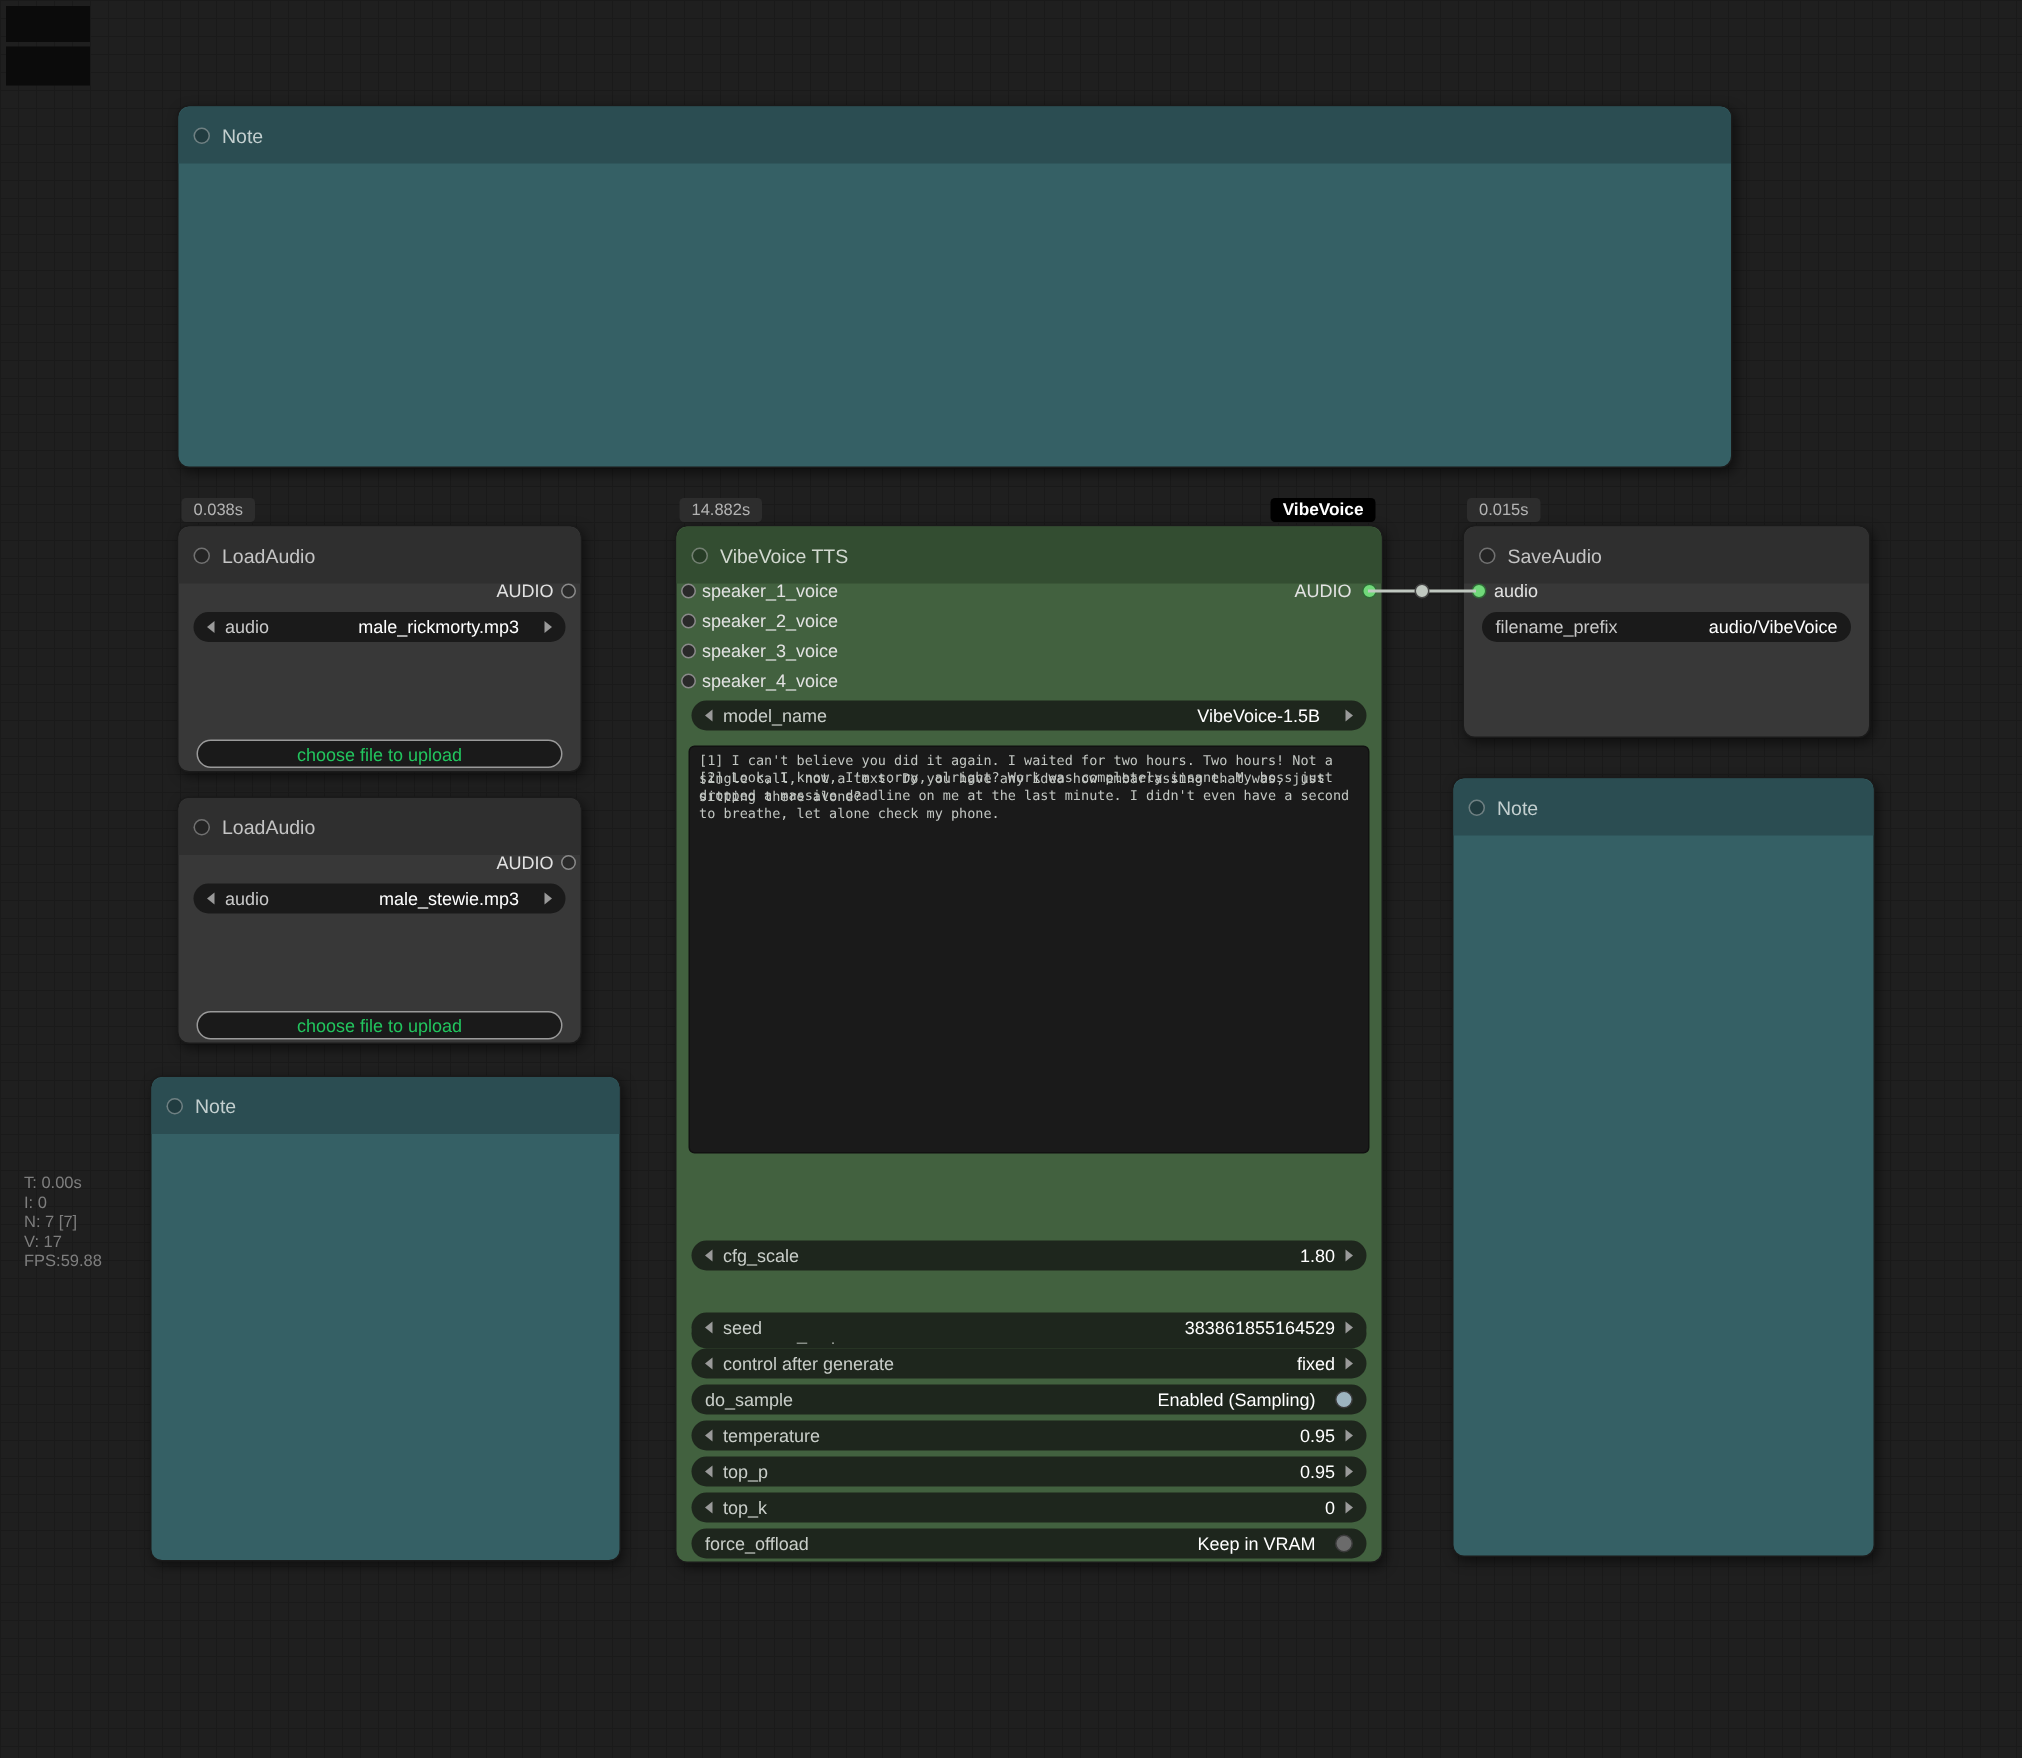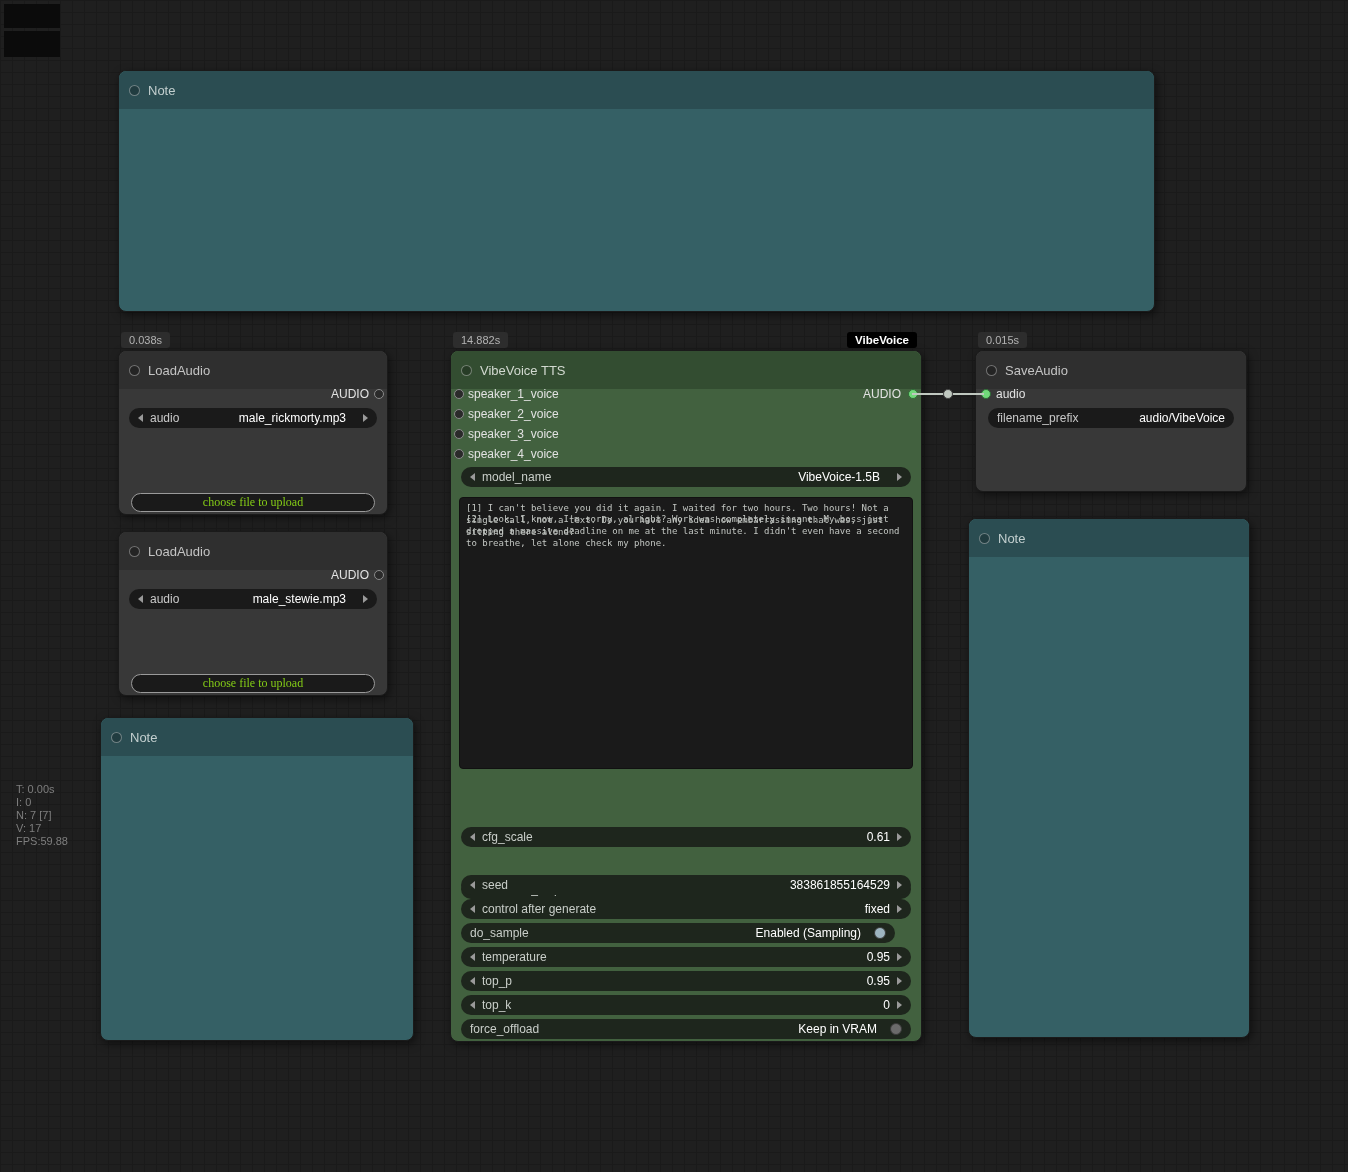--- a/index.html
+++ b/index.html
@@ -31,21 +31,21 @@
   .slot.connected{background:var(--connected,#71d97a);border-color:#2f6b36;}
   .slot-label{position:absolute;font-size:12px;color:#e2e2e2;}
   .pill{position:absolute;height:20px;border-radius:10px;display:flex;align-items:center;padding:0 9px;gap:7px;font-size:12px;box-sizing:border-box;}
   .gray-pill{background:#1a1a1a;color:#c9c9c9;}
   .green-pill{background:#1e261d;color:#c9cec9;}
   .pill .val{margin-left:auto;color:#fff;white-space:nowrap;}
   .pill .val.gapped{margin-right:10px;padding-left:32px;}
   .arr{width:0;height:0;border-top:4px solid transparent;border-bottom:4px solid transparent;flex:0 0 auto;}
   .arr-l{border-right:5px solid #9a9a9a;}
   .arr-r{border-left:5px solid #9a9a9a;}
-  .upload-btn{position:absolute;height:19px;border-radius:10px;background:#1a1a1a;border:1px solid #9a9a9a;color:#84cc16;font-size:12px;display:flex;align-items:center;justify-content:center;box-sizing:border-box;font-family:Liberation Serif, serif;}
+  .upload-btn{position:absolute;height:19px;border-radius:10px;background:#1a1a1a;border:1px solid #9a9a9a;color:#22c55e;font-size:12px;display:flex;align-items:center;justify-content:center;box-sizing:border-box;}
   .textarea{position:absolute;background:#1a1a1a;border-radius:4px;border:1px solid #111;overflow:hidden;}
   .textarea pre{position:absolute;margin:0;font-family:"DejaVu Sans Mono",monospace;font-size:9px;line-height:12px;color:#c2c6c2;white-space:pre;}
   .toggle-dot{width:12px;height:12px;border-radius:50%;background:#6b6b6b;border:1px solid #3a3a3a;flex:0 0 auto;margin-left:6px;box-sizing:border-box;}
   .stats{position:absolute;left:16px;top:783px;font-size:11px;color:#7e7e7e;line-height:13px;}
   svg.wires{position:absolute;left:0;top:0;pointer-events:none;}
 </style>
 </head>
 <body>
 
 <div class="canvas">
@@ -140,42 +140,42 @@
 single call, not a text. Do you have any idea how embarrassing that was, just
 sitting there alone?</pre>
       <pre style="left:6px;top:15px;">[2] Look, I know, I'm sorry, alright? Work was completely insane. My boss just
 dropped a massive deadline on me at the last minute. I didn't even have a second
 to breathe, let alone check my phone.</pre>
     </div>
 
     <div class="pill green-pill" style="left:10px;right:10px;top:476px;">
       <span class="arr arr-l"></span>
       <span>cfg_scale</span>
-      <span class="val">0.61</span>
+      <span class="val">1.80</span>
       <span class="arr arr-r"></span>
     </div>
     <div class="pill green-pill" style="left:10px;right:10px;top:528px;">
       <span class="arr arr-l"></span>
       <span>inference_steps</span>
       <span class="val">10</span>
       <span class="arr arr-r"></span>
     </div>
     <div class="pill green-pill" style="left:10px;right:10px;top:524px;">
       <span class="arr arr-l"></span>
       <span>seed</span>
       <span class="val">383861855164529</span>
       <span class="arr arr-r"></span>
     </div>
     <div class="pill green-pill" style="left:10px;right:10px;top:548px;">
       <span class="arr arr-l"></span>
       <span>control after generate</span>
       <span class="val">fixed</span>
       <span class="arr arr-r"></span>
     </div>
-    <div class="pill green-pill" style="left:10px;right:26px;top:572px;">
+    <div class="pill green-pill" style="left:10px;right:10px;top:572px;">
       <span>do_sample</span>
       <span class="val">Enabled (Sampling)</span>
       <span class="toggle-dot" style="background: rgb(157, 180, 192);"></span>
     </div>
     <div class="pill green-pill" style="left:10px;right:10px;top:596px;">
       <span class="arr arr-l"></span>
       <span>temperature</span>
       <span class="val">0.95</span>
       <span class="arr arr-r"></span>
     </div>

